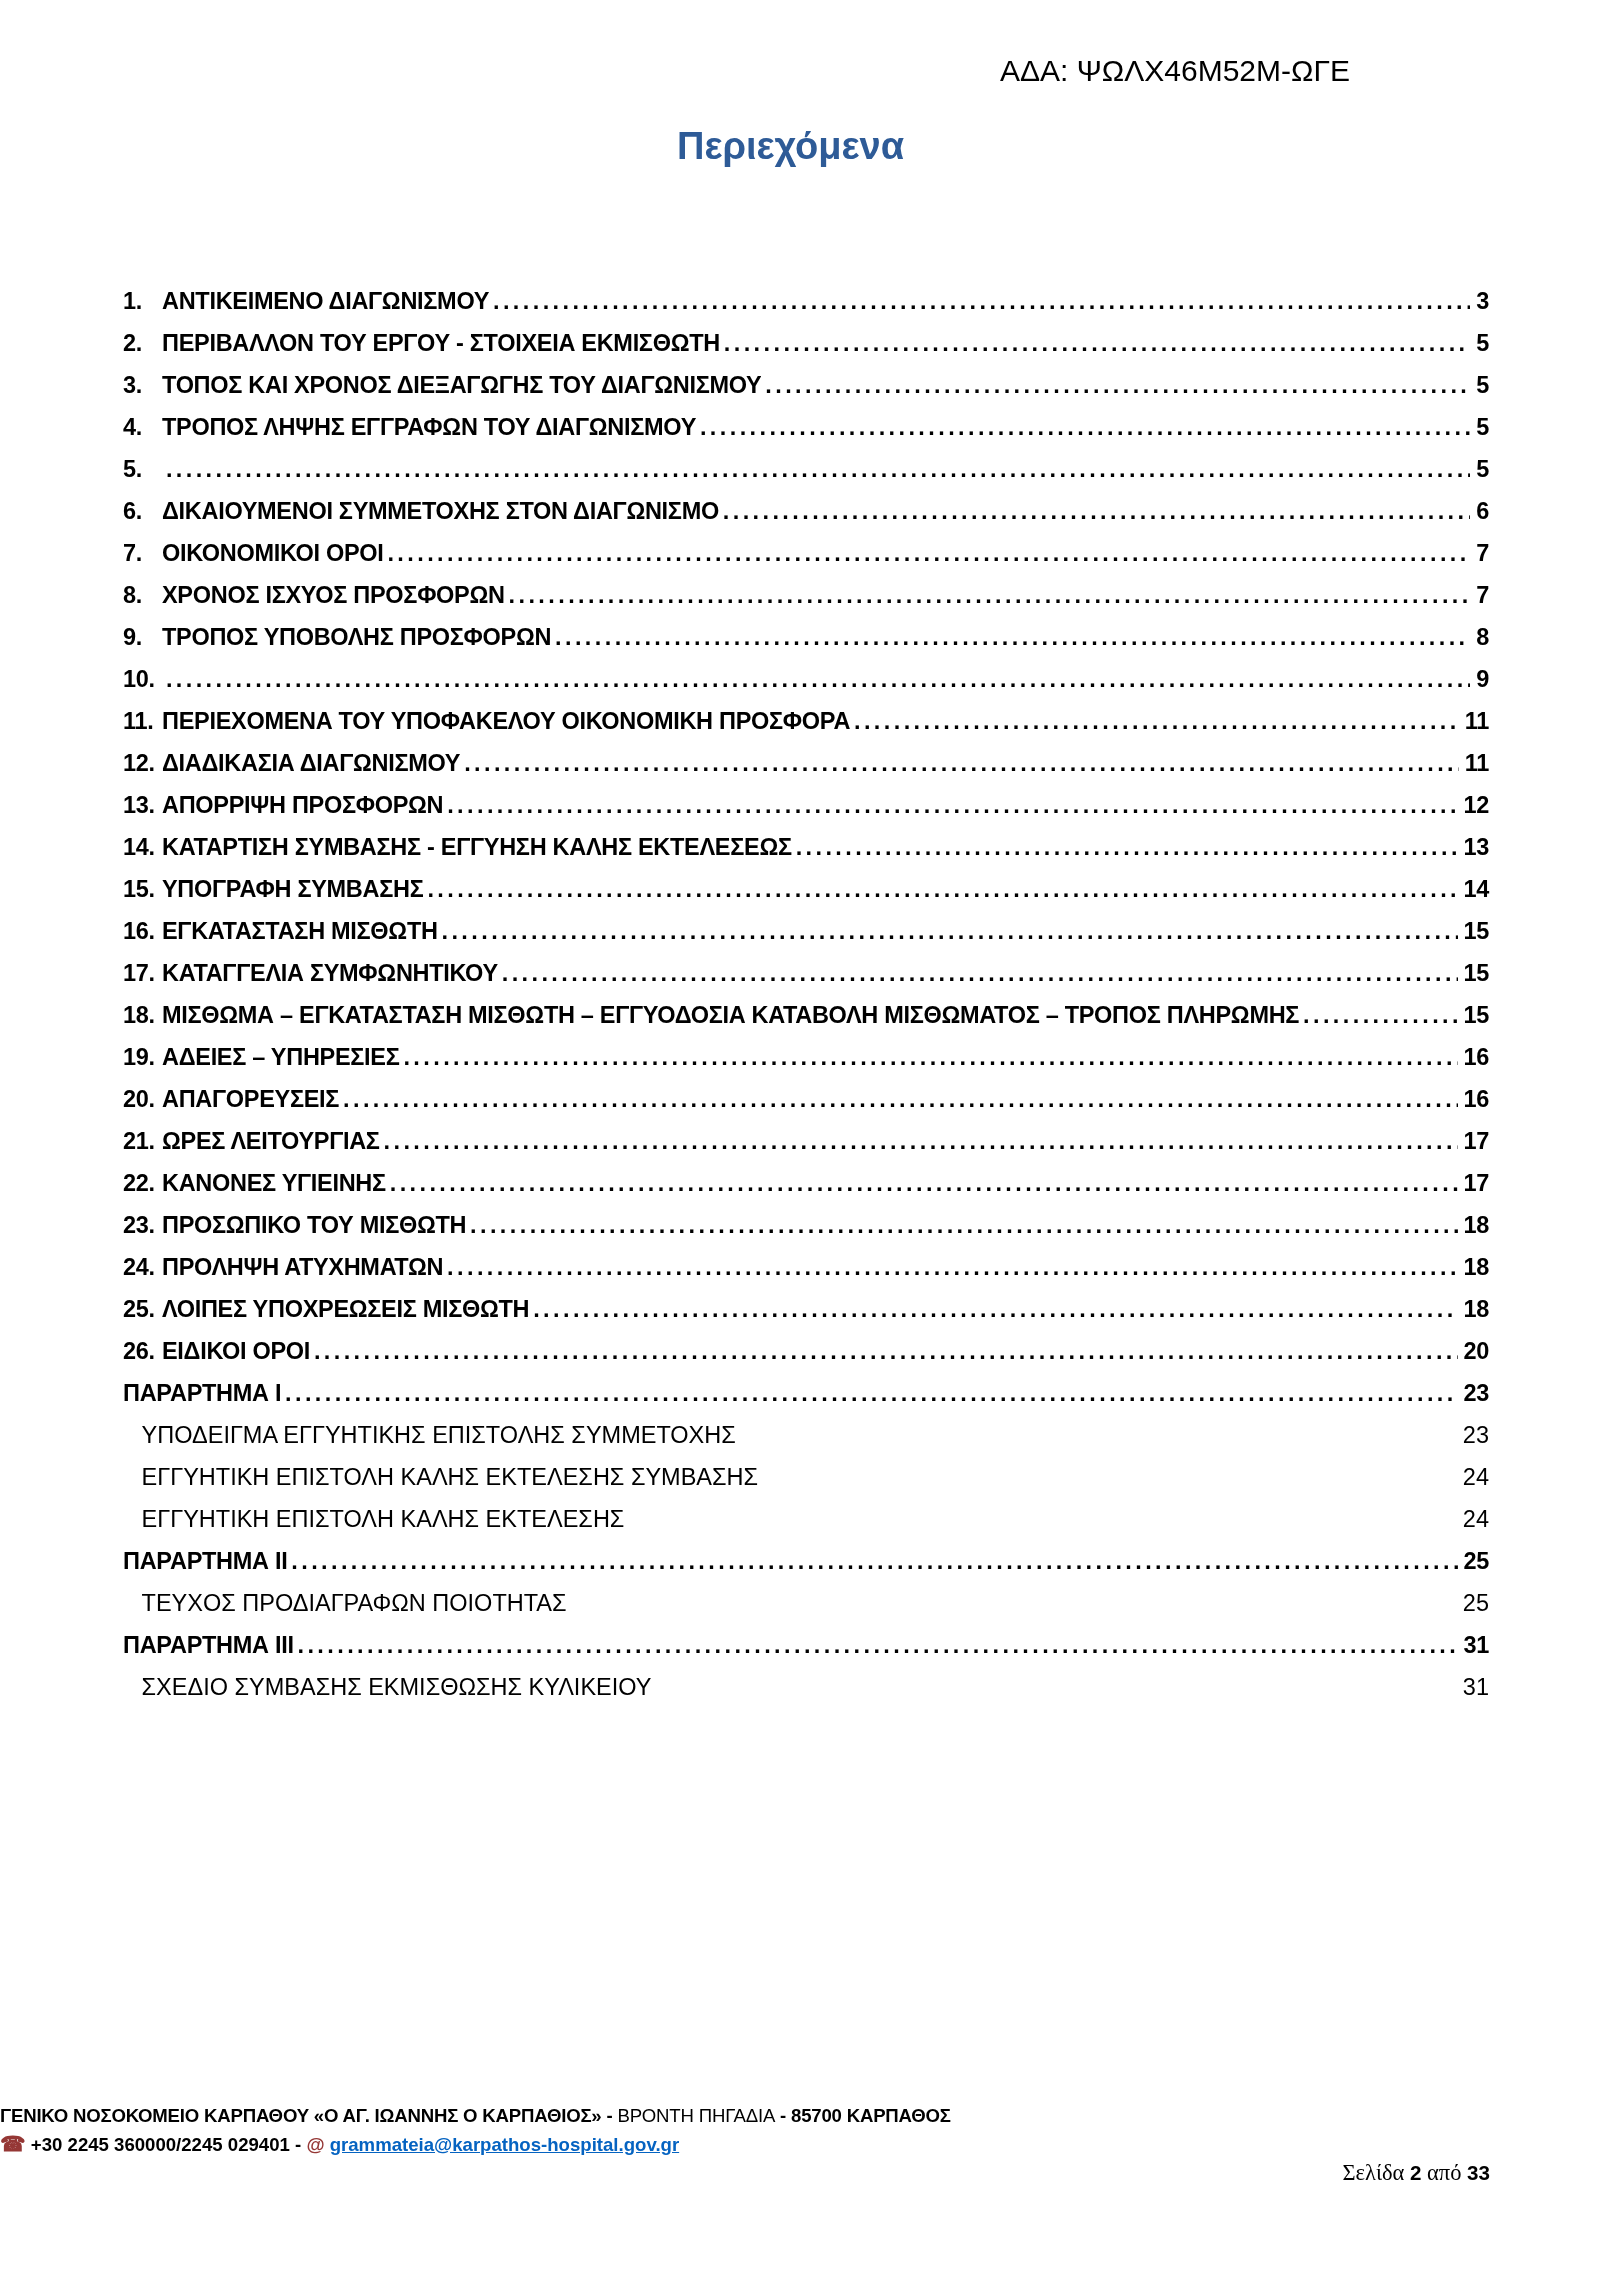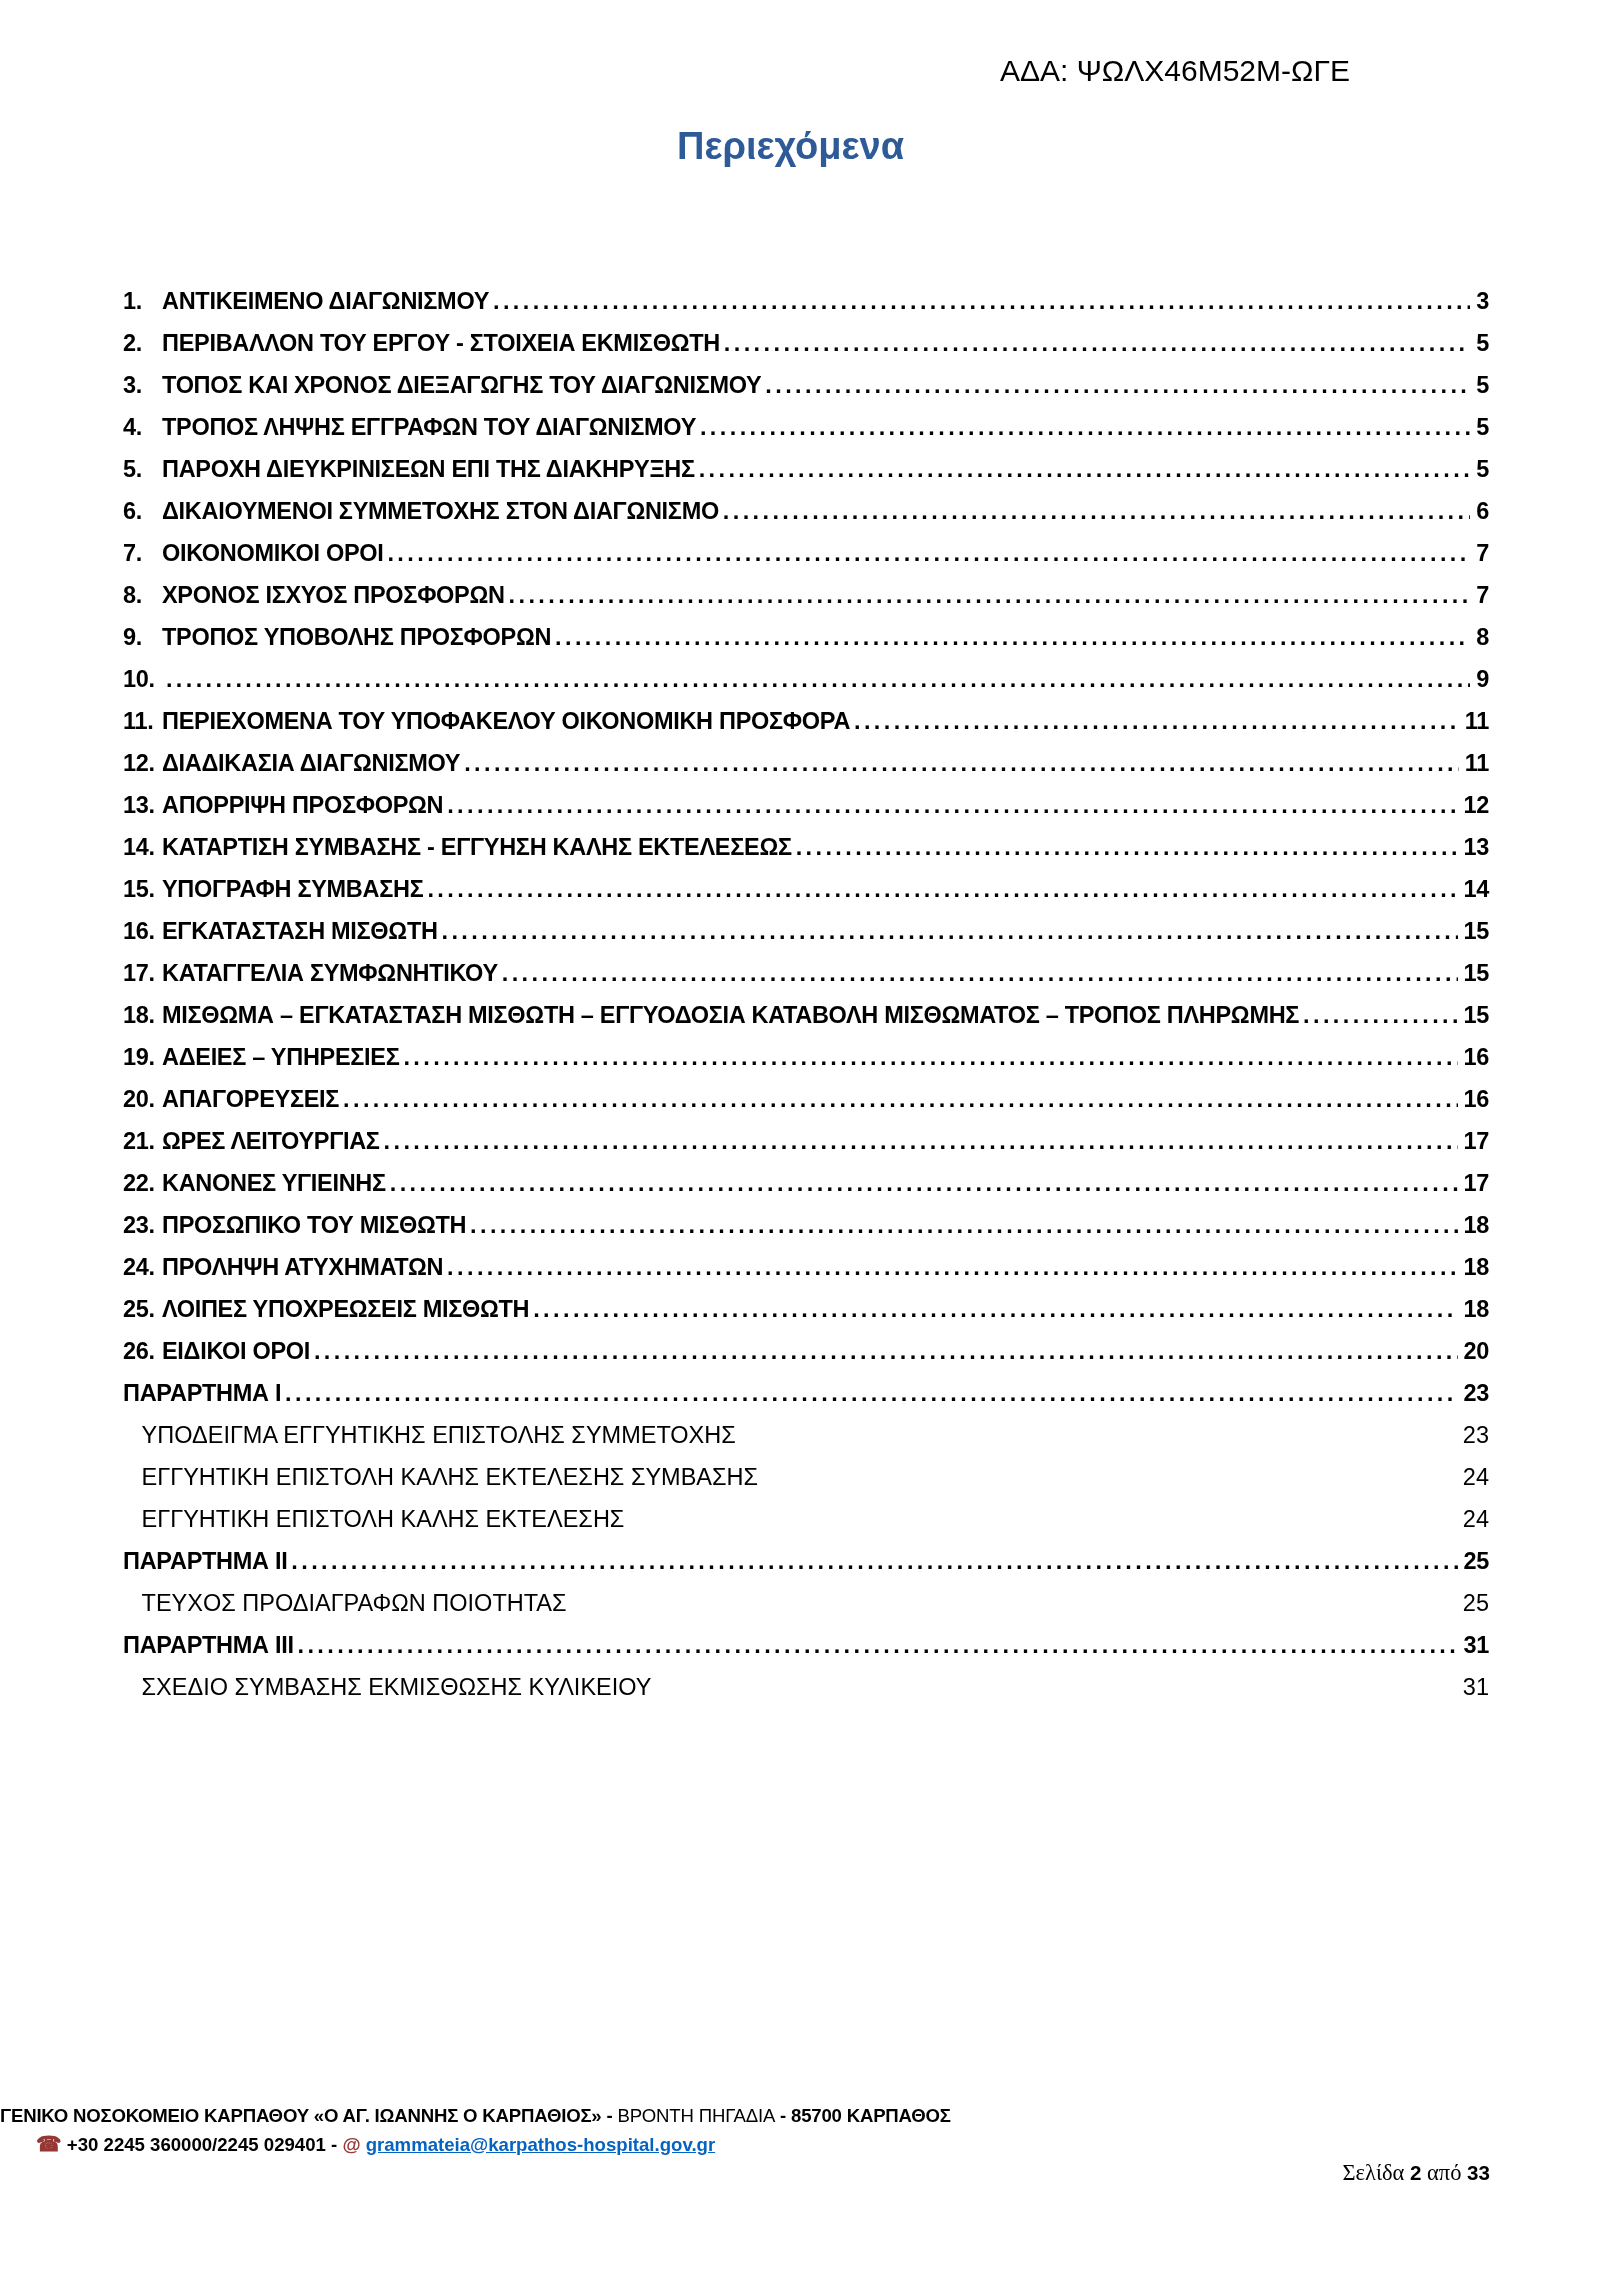--- a/index.html
+++ b/index.html
@@ -74,21 +74,21 @@
   .footer {
     position: absolute;
     left: 0; right: 0;
     top: 2103px;
     text-align: left;
     font-size: 18.6px;
     line-height: 26.5px;
   }
   .footer .l1 { font-weight: bold; letter-spacing: -0.2px; }
   .footer .l1 .light { font-weight: normal; }
-  .footer .l2 { font-weight: bold; margin-top: 1px; padding-left: 36px; }
+  .footer .l2 { font-weight: bold; margin-top: 1px; }
   .footer .phone-icon { color: #953735; font-size: 20.6px; }
   .footer .at { color: #953735; font-weight: bold; }
   .footer .email {
     color: #0563C1;
     text-decoration: underline;
     font-weight: bold;
     cursor: pointer;
   }
   .page-indicator {
     position: absolute;
@@ -127,21 +127,20 @@
     <span class="page">5</span>
   </div>
     <div class="toc-row item">
     <span class="num">4.</span>
     <span class="label">ΤΡΟΠΟΣ ΛΗΨΗΣ ΕΓΓΡΑΦΩΝ ΤΟΥ ΔΙΑΓΩΝΙΣΜΟΥ</span>
     <span class="dots"></span>
     <span class="page">5</span>
   </div>
     <div class="toc-row item">
     <span class="num">5.</span>
-    <span class="label">ΠΑΡΟΧΗ ΔΙΕΥΚΡΙΝΙΣΕΩΝ ΕΠΙ ΤΗΣ ΔΙΑΚΗΡΥΞΗΣ</span>
     <span class="dots"></span>
     <span class="page">5</span>
   </div>
     <div class="toc-row item">
     <span class="num">6.</span>
     <span class="label">ΔΙΚΑΙΟΥΜΕΝΟΙ ΣΥΜΜΕΤΟΧΗΣ ΣΤΟΝ ΔΙΑΓΩΝΙΣΜΟ</span>
     <span class="dots"></span>
     <span class="page">6</span>
   </div>
     <div class="toc-row item">

